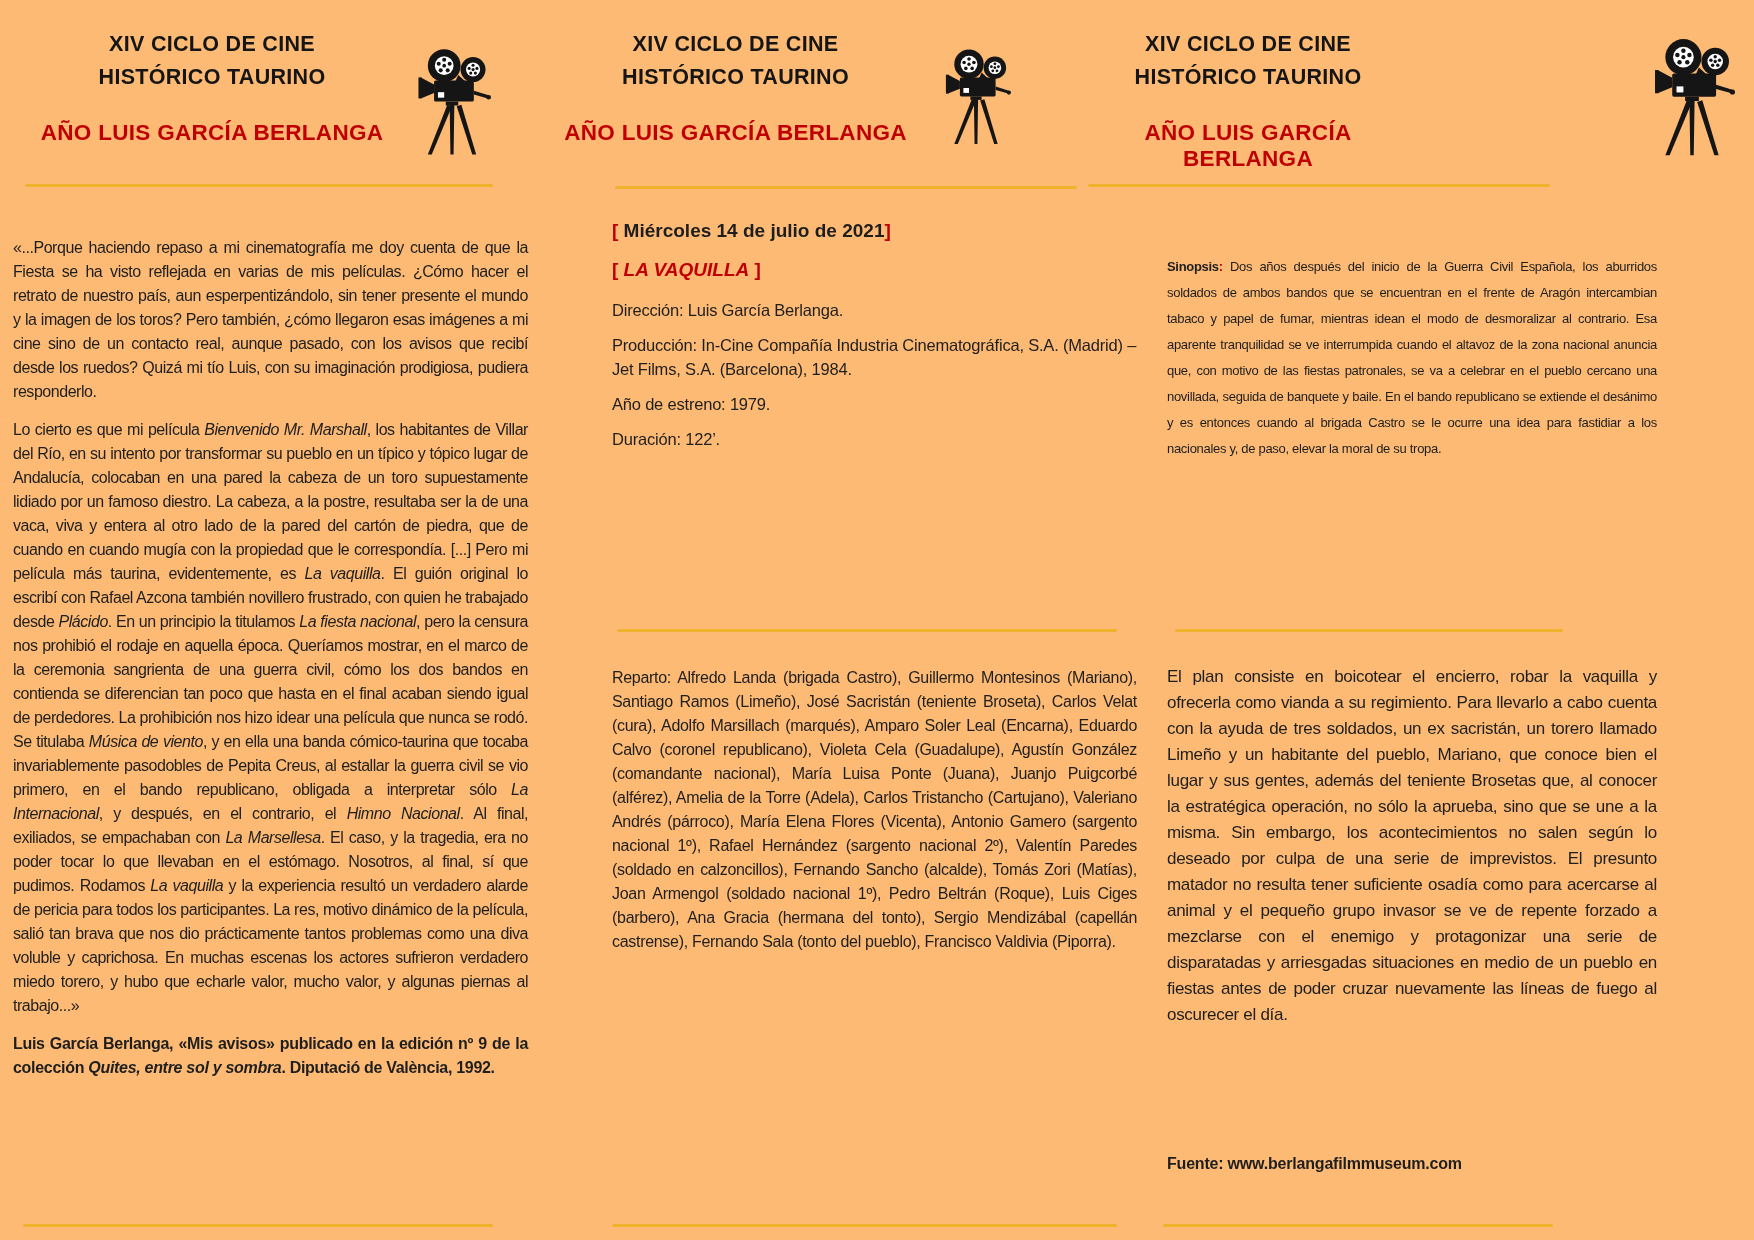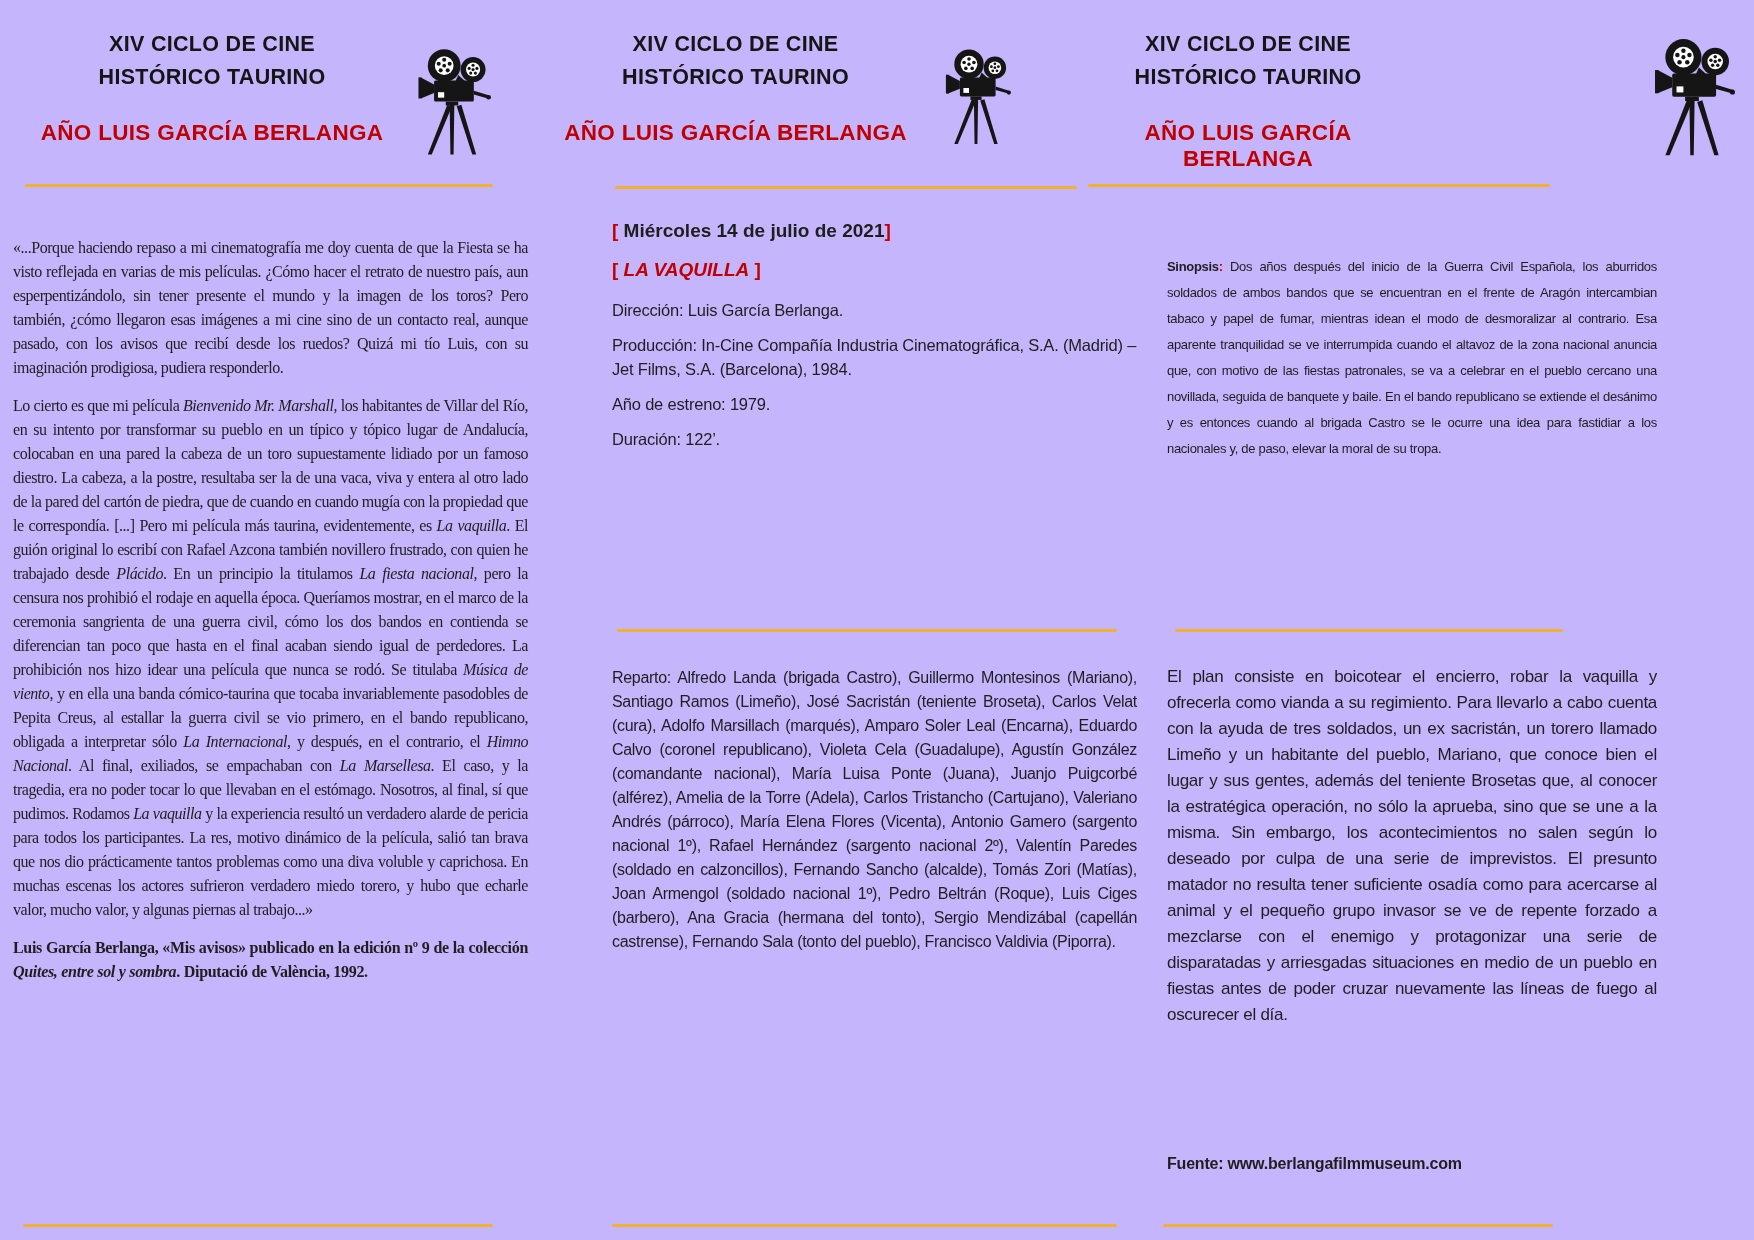--- a/index.html
+++ b/index.html
@@ -1,32 +1,32 @@
 <!DOCTYPE html>
 <html lang="es"><head>
 <meta charset="utf-8">
 <title>XIV Ciclo de Cine Histórico Taurino</title>
 <style>
   html,body{margin:0;padding:0;background:#fff;}
   #page{
-    position:relative;width:1754px;height:1240px;background:#c4b5fd;
+    position:relative;width:1754px;height:1240px;background:#fdba74;
     font-family:"Liberation Sans", sans-serif;color:#1e1e1e;overflow:hidden;
   }
   
   .hdr{position:absolute;text-align:center;}
   .hdr-title{font-weight:700;font-size:21.5px;line-height:33px;color:#151515;letter-spacing:.3px;}
   .hdr-sub{font-weight:700;font-size:22.5px;margin-top:26px;color:#C00000;letter-spacing:.3px;}
   
   .rule{position:absolute;height:3px;background:#F0B22D;border-radius:2px;}
   
   .camera{position:absolute;}
   
   .block{position:absolute;}
   .just{ text-align:justify; }
-  #col1-body{left:13px;top:236px;width:515px;font-size:16px;line-height:24px;letter-spacing:-.45px;font-family:Liberation Serif, serif;}
+  #col1-body{left:13px;top:236px;width:515px;font-size:16px;line-height:24px;letter-spacing:-.45px;}
   #col1-body p{margin:0 0 14px 0;}
   #col1-body p.attribution{font-weight:700;letter-spacing:-.3px;}
   #col2-head{left:612px;top:218px;width:525px;}
   .session-date{margin:0 0 13px 0;font-size:19px;font-weight:700;line-height:26px;}
   .film-title{margin:0 0 15px 0;font-size:19px;font-weight:700;line-height:26px;}
   .credit{margin:0 0 11px 0;font-size:16.5px;line-height:24px;letter-spacing:-.2px;}
   #cast{left:612px;top:666px;width:525px;font-size:16px;line-height:24px;letter-spacing:-.3px;margin:0;}
   #sinopsis{left:1167px;top:254px;width:490px;font-size:13px;line-height:26px;letter-spacing:-.3px;margin:0;}
   #plan{left:1167px;top:664px;width:490px;font-size:17px;line-height:26px;letter-spacing:-.3px;margin:0;}
   #fuente{left:1167px;top:1155px;width:490px;font-size:16px;font-weight:700;margin:0;letter-spacing:-.2px;}

